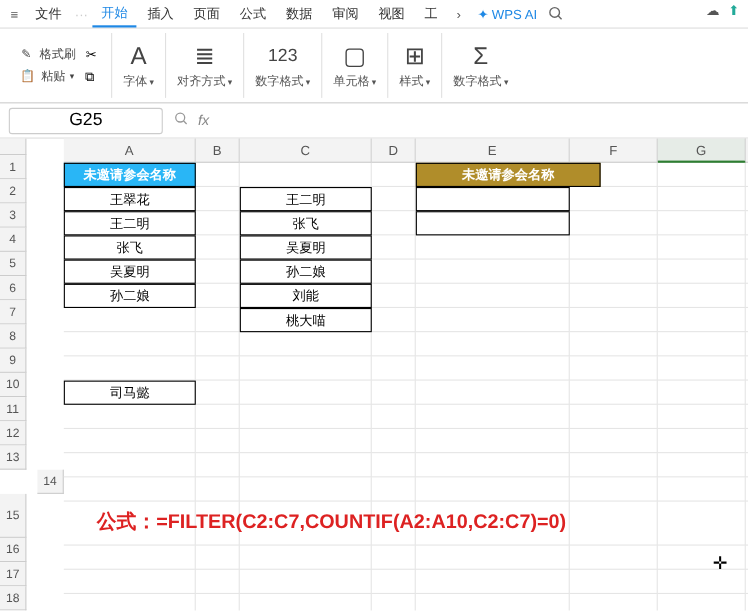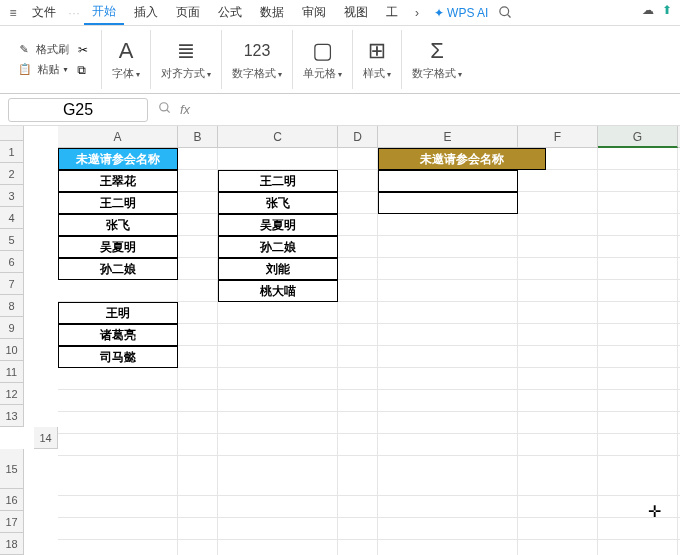--- a/index.html
+++ b/index.html
@@ -31,21 +31,21 @@
 
 .grid-wrap { display: flex; height: calc(555px - 26px - 68px - 32px); }
 .corner { width: 24px; height: 22px; border-right: 1px solid #ccc; border-bottom: 1px solid #ccc; background: #f3f3f3; }
 .col-headers { display: flex; }
 .col-h { height: 22px; border-right: 1px solid #ccc; border-bottom: 1px solid #ccc; background: #f3f3f3; text-align: center; line-height: 22px; font-size: 12px; color: #555; }
 .col-h.active { background: #e6ece7; border-bottom: 2px solid #2e7d32; }
 .row-headers { display: flex; flex-direction: column; }
 .row-h { width: 24px; border-right: 1px solid #ccc; border-bottom: 1px solid #ccc; background: #f3f3f3; text-align: center; font-size: 11px; color: #555; display: flex; align-items: center; justify-content: center; }
 .cells { position: relative; }
 .cell { position: absolute; border-right: 1px solid #e5e5e5; border-bottom: 1px solid #e5e5e5; display: flex; align-items: center; justify-content: center; font-size: 12px; }
-.cell.b-all { border: 1px solid #000; font-weight: bold; }
+.cell.b-all { border: 1px solid #000; }
 .cell.hdr-blue { background: #29b6f6; color: #fff; font-weight: bold; }
 .cell.hdr-green { background: #4caf50; color: #fff; font-weight: bold; }
 .cell.hdr-olive { background: #b08d2a; color: #fff; font-weight: bold; }
 .formula-note { position: absolute; color: #d22; font-weight: bold; font-size: 18px; }
 .cursor-cross { position: absolute; font-size: 16px; color: #000; pointer-events: none; }
 
 .top-right { position: absolute; top: 3px; right: 8px; display: flex; gap: 8px; align-items: center; color: #555; }
 </style>
 </head>
 <body>
@@ -334,28 +334,27 @@
         <div class="cell " style="left: 320px; top: 392px; width: 140px; height: 22px;"></div>
         <div class="cell " style="left: 460px; top: 392px; width: 80px; height: 22px;"></div>
         <div class="cell " style="left: 540px; top: 392px; width: 80px; height: 22px;"></div>
         <div class="cell " style="left: 620px; top: 392px; width: 40px; height: 22px;"></div>
         <div class="cell b-all hdr-blue" style="left: 0px; top: 0px; width: 120px; height: 22px;">未邀请参会名称</div>
         <div class="cell b-all" style="left: 0px; top: 22px; width: 120px; height: 22px;">王翠花</div>
         <div class="cell b-all" style="left: 0px; top: 44px; width: 120px; height: 22px;">王二明</div>
         <div class="cell b-all" style="left: 0px; top: 66px; width: 120px; height: 22px;">张飞</div>
         <div class="cell b-all" style="left: 0px; top: 88px; width: 120px; height: 22px;">吴夏明</div>
         <div class="cell b-all" style="left: 0px; top: 110px; width: 120px; height: 22px;">孙二娘</div>
-        <div class="cell b-all" style="left: 0px; top: 154px; width: 120px; height: 22px;">王明</div>
-        <div class="cell b-all" style="left: 0px; top: 176px; width: 120px; height: 22px;">诸葛亮</div>
         <div class="cell b-all" style="left: 0px; top: 198px; width: 120px; height: 22px;">司马懿</div>
         <div class="cell b-all" style="left: 160px; top: 22px; width: 120px; height: 22px;">王二明</div>
         <div class="cell b-all" style="left: 160px; top: 44px; width: 120px; height: 22px;">张飞</div>
         <div class="cell b-all" style="left: 160px; top: 66px; width: 120px; height: 22px;">吴夏明</div>
         <div class="cell b-all" style="left: 160px; top: 88px; width: 120px; height: 22px;">孙二娘</div>
         <div class="cell b-all" style="left: 160px; top: 110px; width: 120px; height: 22px;">刘能</div>
         <div class="cell b-all" style="left: 160px; top: 132px; width: 120px; height: 22px;">桃大喵</div>
         <div class="cell b-all hdr-olive" style="left: 320px; top: 0px; width: 168px; height: 22px;">未邀请参会名称</div>
         <div class="cell b-all" style="left: 320px; top: 22px; width: 140px; height: 22px;"></div>
         <div class="cell b-all" style="left: 320px; top: 44px; width: 140px; height: 22px;"></div>
+        <div class="formula-note" style="left: 30px; top: 314px;">公式：=FILTER(C2:C7,COUNTIF(A2:A10,C2:C7)=0)</div>
         <div class="cursor-cross" style="left: 590px; top: 354px;">✛</div>
       </div>
   </div>
 </div>
 
 </body></html>

